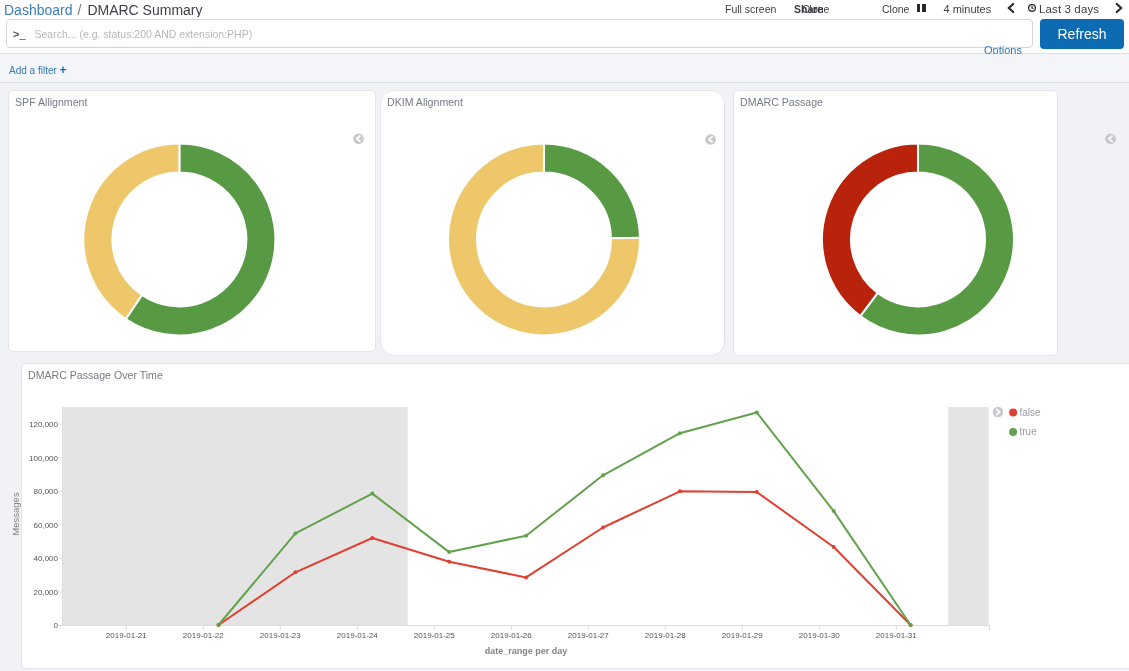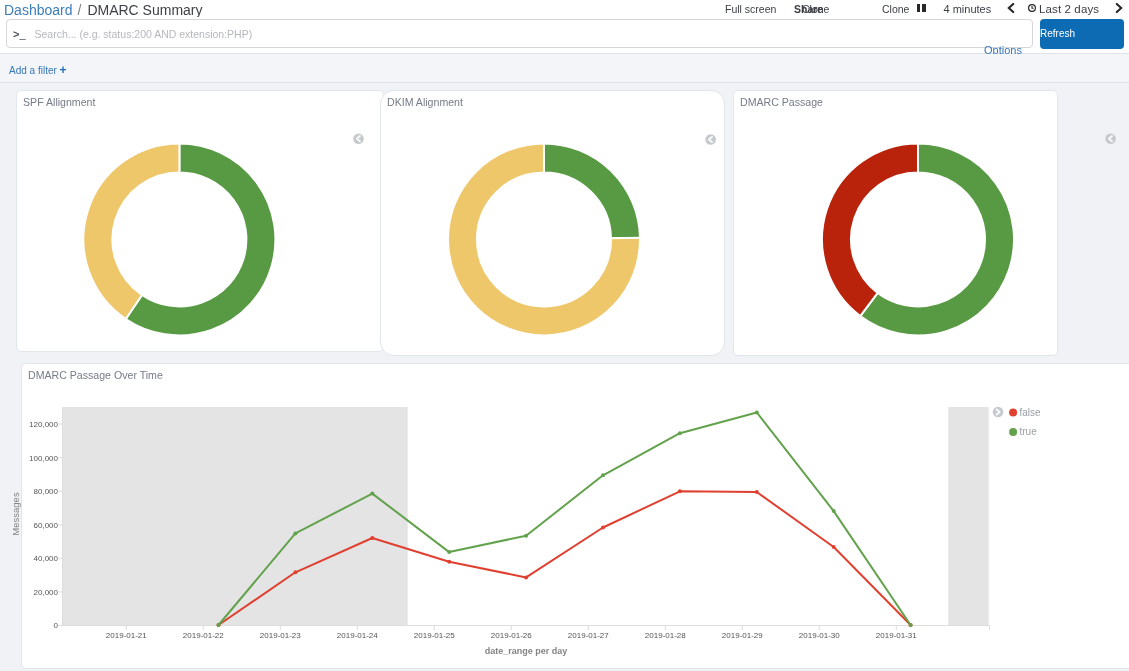--- a/index.html
+++ b/index.html
@@ -7,21 +7,21 @@
 .abs { position:absolute; }
 #topbar { left:0; top:0; width:1129px; height:17px; background:#fff; }
 #crumb { left:4px; top:2px; font-size:14px; color:#3d4148; }
 #crumb a { color:#3c7dbc; }
 .menu { top:2.5px; font-size:10.5px; color:#3a3e44; }
 #searchrow { left:0; top:17px; width:1129px; height:37px; background:#fff; border-bottom:1px solid #dee2e8; }
 #searchbox { left:6px; top:2px; width:1027px; height:29px; border:1px solid #d4d6da; border-radius:4px; background:#fff; }
 #prompt { left:13px; top:11px; font-size:11px; color:#4e5258; font-weight:bold; }
 #placeholder { left:34.5px; top:11px; font-size:10.5px; color:#b4b7bc; }
 #options { left:984px; top:10.5px; font-size:11px; color:#3577b7;margin-top:16px; }
-#refresh { left:1040px; top:1.5px; width:84px; height:30px; background:#0c6bb2; border-radius:4px; color:#fff; font-size:10px; text-align:left; line-height:30px; }
+#refresh { left:1040px; top:1.5px; width:84px; height:30px; background:#0c6bb2; border-radius:4px; color:#fff; font-size:14px; text-align:center; line-height:30px; }
 #filterrow { left:0; top:54px; width:1129px; height:29px; background:#f3f5f9; border-bottom:1px solid #dce0e7; }
 #addfilter { left:9px; top:9px; font-size:10px; color:#3577b7; }
 .panel { position:absolute; background:#fff; border:1px solid #e1e6ed; border-radius:5px; }
 .ptitle { position:absolute; left:6px; top:5px; font-size:10.6px; color:#757b87; }
 .axlbl { font-size:8px; fill:#555; }
 text { font-family:"Liberation Sans",sans-serif; }
 </style>
 </head>
 <body>
 <div id="topbar" class="abs"></div>
@@ -33,37 +33,37 @@
 <div class="abs" style="left:916.5px; top:3.7px; width:3.6px; height:8.5px; background:#26282c;"></div>
 <div class="abs" style="left:922px; top:3.7px; width:3.6px; height:8.5px; background:#26282c;"></div>
 <div class="abs menu" style="left:943.5px; font-size:11px;">4 minutes</div>
 <svg class="abs" style="left:1006px; top:3px;" width="10" height="10" viewBox="0 0 10 10">
     <path d="M7.2 0.9 L2.8 5 L7.2 9.1" fill="none" stroke="#26282c" stroke-width="2.1" stroke-linecap="round"></path>
   </svg>
 <svg class="abs" style="left:1028px; top:4.2px;" width="8" height="8" viewBox="0 0 8 8">
     <circle cx="4" cy="4" r="3.4" fill="none" stroke="#26282c" stroke-width="1.2"></circle>
     <path d="M4 1.9 L4 4.2 L5.6 4.2" fill="none" stroke="#26282c" stroke-width="1.1"></path>
   </svg>
-<div class="abs menu" style="left:1039px; font-size:11.5px; letter-spacing:0.12px;">Last 2 days</div>
+<div class="abs menu" style="left:1039px; font-size:11.5px; letter-spacing:0.12px;">Last 3 days</div>
 <svg class="abs" style="left:1114px; top:3px;" width="10" height="10" viewBox="0 0 10 10">
     <path d="M2.8 0.9 L7.2 5 L2.8 9.1" fill="none" stroke="#26282c" stroke-width="2.1" stroke-linecap="round"></path>
   </svg>
 
 <div id="searchrow" class="abs">
   <div id="searchbox" class="abs"></div>
   <div id="prompt" class="abs">&gt;<span style="font-weight:normal">_</span></div>
   <div id="placeholder" class="abs">Search... (e.g. status:200 AND extension:PHP)</div>
   <div id="options" class="abs">Options</div>
   <div id="refresh" class="abs">Refresh</div>
 </div>
 <div id="filterrow" class="abs">
   <div id="addfilter" class="abs">Add a filter <span style="font-weight:bold; font-size:12px; color:#1b6cb5;">+</span></div>
 </div>
 
-<div class="panel" style="left:16px; top:90px; width:368px; height:262px;">
+<div class="panel" style="left:8px; top:90px; width:368px; height:262px;">
     <div class="ptitle">SPF Allignment</div>
   </div>
 <div class="panel" style="left:380px; top:90px; width:345px; height:266px;border-radius:14px;">
     <div class="ptitle">DKIM Alignment</div>
   </div>
 <div class="panel" style="left:733px; top:90px; width:325px; height:266px;">
     <div class="ptitle">DMARC Passage</div>
   </div>
 <div class="panel" style="left:4px; top:363px; width:1120px; height:306px;margin-left:17px;">
     <div class="ptitle">DMARC Passage Over Time</div>

